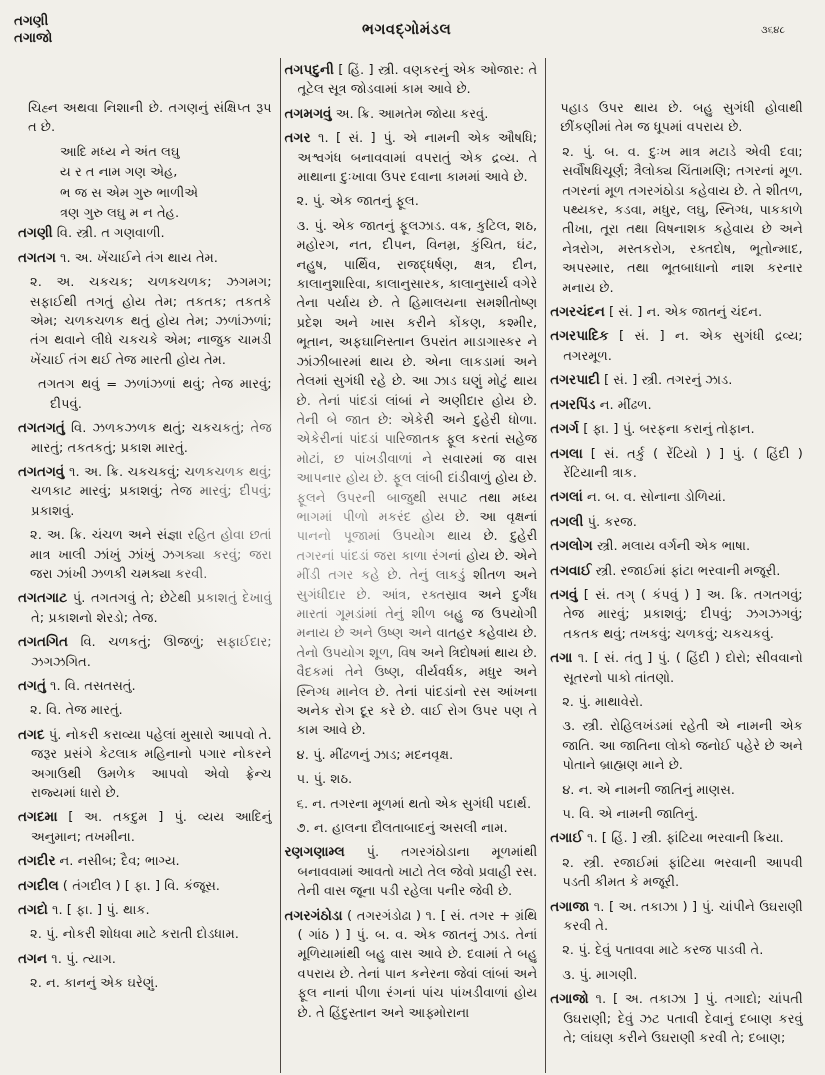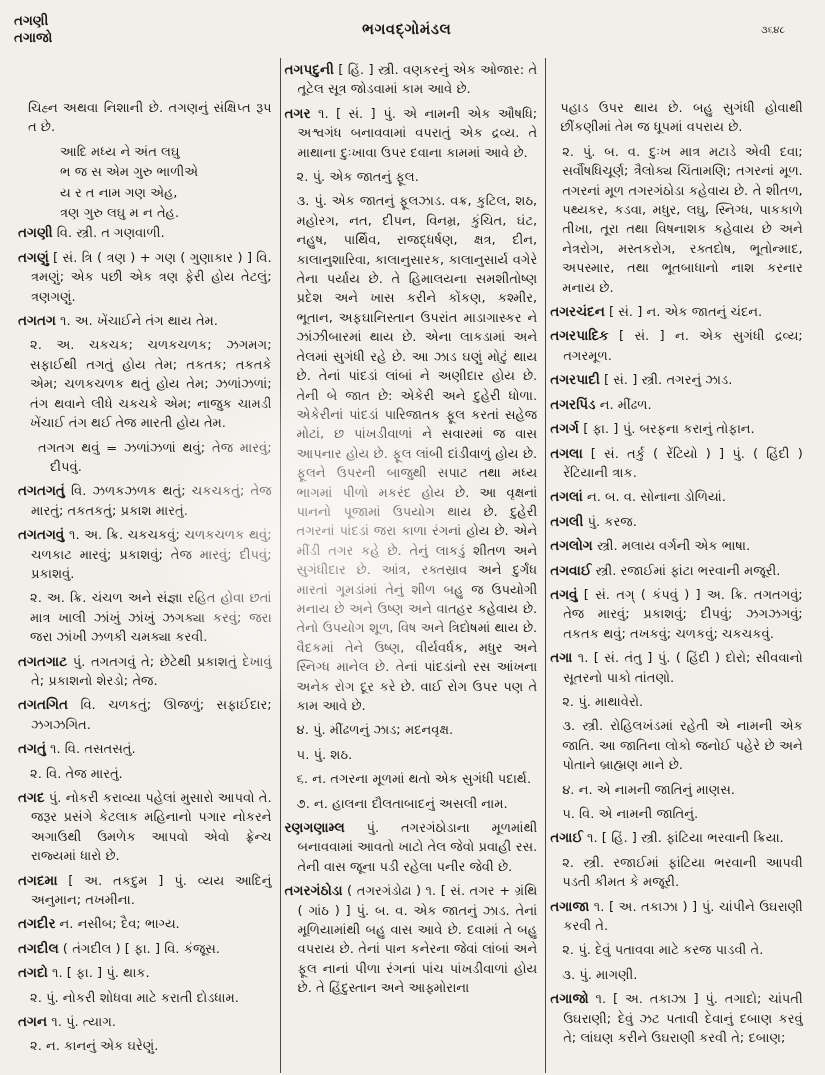--- a/index.html
+++ b/index.html
@@ -61,25 +61,24 @@
       <div>તગાજો</div>
     </div>
     <div class="book-title">ભગવદ્ગોમંડલ</div>
     <div class="page-number">૩૬૪૮</div>
   </header>
 
   <main class="cols">
     <div class="col">
         <p class="cont">ચિહ્ન અથવા નિશાની છે. તગણનું સંક્ષિપ્ત રૂપ ત છે.</p>
         <p class="verse">આદિ મધ્ય ને અંત લઘુ</p>
+        <p class="verse">ય ર ત નામ ગણ એહ,</p>
         <p class="verse">ભ જ સ એમ ગુરુ ભાળીએ</p>
-        <p class="verse">ય ર ત નામ ગણ એહ,</p>
         <p class="verse">ત્રણ ગુરુ લઘુ મ ન તેહ.</p>
         <p class="entry"><b class="hw">તગણી</b> વિ. સ્ત્રી. ત ગણવાળી.</p>
-        <p class="entry"><b class="hw">તગણું</b> [ સં. ત્રિ ( ત્રણ ) + ગણ ( ગુણાકાર ) ] વિ. ત્રમણું; એક પછી એક ત્રણ ફેરી હોય તેટલું; ત્રણગણું.</p>
         <p class="entry"><b class="hw">તગતગ</b> ૧. અ. ખેંચાઈને તંગ થાય તેમ.</p>
         <p class="sense">૨. અ. ચકચક; ચળકચળક; ઝગમગ; સફાઈથી તગતું હોય તેમ; તકતક; તકતકે એમ; ચળકચળક થતું હોય તેમ; ઝળાંઝળાં; તંગ થવાને લીધે ચકચકે એમ; નાજુક ચામડી ખેંચાઈ તંગ થઈ તેજ મારતી હોય તેમ.</p>
         <p class="idiom">તગતગ થવું = ઝળાંઝળાં થવું; તેજ મારવું; દીપવું.</p>
         <p class="entry"><b class="hw">તગતગતું</b> વિ. ઝળકઝળક થતું; ચકચકતું; તેજ મારતું; તકતકતું; પ્રકાશ મારતું.</p>
         <p class="entry"><b class="hw">તગતગવું</b> ૧. અ. ક્રિ. ચકચકવું; ચળકચળક થવું; ચળકાટ મારવું; પ્રકાશવું; તેજ મારવું; દીપવું; પ્રકાશવું.</p>
         <p class="sense">૨. અ. ક્રિ. ચંચળ અને સંજ્ઞા રહિત હોવા છતાં માત્ર ખાલી ઝાંખું ઝાંખું ઝગક્યા કરવું; જરા જરા ઝાંખી ઝળકી ચમક્યા કરવી.</p>
         <p class="entry"><b class="hw">તગતગાટ</b> પું. તગતગવું તે; છેટેથી પ્રકાશતું દેખાવું તે; પ્રકાશનો શેરડો; તેજ.</p>
         <p class="entry"><b class="hw">તગતગિત</b> વિ. ચળકતું; ઊજળું; સફાઈદાર; ઝગઝગિત.</p>
         <p class="entry"><b class="hw">તગતું</b> ૧. વિ. તસતસતું.</p>
         <p class="sense">૨. વિ. તેજ મારતું.</p>
@@ -87,20 +86,21 @@
         <p class="entry"><b class="hw">તગદમા</b> [ અ. તકદુમ ] પું. વ્યય આદિનું અનુમાન; તખમીના.</p>
         <p class="entry"><b class="hw">તગદીર</b> ન. નસીબ; દૈવ; ભાગ્ય.</p>
         <p class="entry"><b class="hw">તગદીલ</b> ( તંગદીલ ) [ ફા. ] વિ. કંજૂસ.</p>
         <p class="entry"><b class="hw">તગદો</b> ૧. [ ફા. ] પું. થાક.</p>
         <p class="sense">૨. પું. નોકરી શોધવા માટે કરાતી દોડધામ.</p>
         <p class="entry"><b class="hw">તગન</b> ૧. પું. ત્યાગ.</p>
         <p class="sense">૨. ન. કાનનું એક ઘરેણું.</p>
       </div>
     <div class="col">
         <p class="entry"><b class="hw">તગપદુની</b> [ હિં. ] સ્ત્રી. વણકરનું એક ઓજાર: તે તૂટેલ સૂત્ર જોડવામાં કામ આવે છે.</p>
+        <p class="entry"><b class="hw">તગમગવું</b> અ. ક્રિ. આમતેમ જોયા કરવું.</p>
         <p class="entry"><b class="hw">તગર</b> ૧. [ સં. ] પું. એ નામની એક ઔષધિ; અશ્વગંધ બનાવવામાં વપરાતું એક દ્રવ્ય. તે માથાના દુઃખાવા ઉપર દવાના કામમાં આવે છે.</p>
         <p class="sense">૨. પું. એક જાતનું ફૂલ.</p>
         <p class="sense">૩. પું. એક જાતનું ફૂલઝાડ. વક્ર, કુટિલ, શઠ, મહોરગ, નત, દીપન, વિનમ્ર, કુંચિત, ઘંટ, નહુષ, પાર્થિવ, રાજદ્ધર્ષણ, ક્ષત્ર, દીન, કાલાનુશારિવા, કાલાનુસારક, કાલાનુસાર્ય વગેરે તેના પર્યાય છે. તે હિમાલયના સમશીતોષ્ણ પ્રદેશ અને ખાસ કરીને કોંકણ, કશ્મીર, ભૂતાન, અફઘાનિસ્તાન ઉપરાંત માડાગાસ્કર ને ઝાંઝીબારમાં થાય છે. એના લાકડામાં અને તેલમાં સુગંધી રહે છે. આ ઝાડ ઘણું મોટું થાય છે. તેનાં પાંદડાં લાંબાં ને અણીદાર હોય છે. તેની બે જાત છે: એકેરી અને દુહેરી ધોળા. એકેરીનાં પાંદડાં પારિજાતક ફૂલ કરતાં સહેજ મોટાં, છ પાંખડીવાળાં ને સવારમાં જ વાસ આપનાર હોય છે. ફૂલ લાંબી દાંડીવાળું હોય છે. ફૂલને ઉપરની બાજુથી સપાટ તથા મધ્ય ભાગમાં પીળો મકરંદ હોય છે. આ વૃક્ષનાં પાનનો પૂજામાં ઉપયોગ થાય છે. દુહેરી તગરનાં પાંદડાં જરા કાળા રંગનાં હોય છે. એને મીંડી તગર કહે છે. તેનું લાકડું શીતળ અને સુગંધીદાર છે. આંત્ર, રક્તસ્રાવ અને દુર્ગંધ મારતાં ગૂમડાંમાં તેનું શીળ બહુ જ ઉપયોગી મનાય છે અને ઉષ્ણ અને વાતહર કહેવાય છે. તેનો ઉપયોગ શૂળ, વિષ અને ત્રિદોષમાં થાય છે. વૈદકમાં તેને ઉષ્ણ, વીર્યવર્ધક, મધુર અને સ્નિગ્ધ માનેલ છે. તેનાં પાંદડાંનો રસ આંખના અનેક રોગ દૂર કરે છે. વાઈ રોગ ઉપર પણ તે કામ આવે છે.</p>
         <p class="sense">૪. પું. મીંઢળનું ઝાડ; મદનવૃક્ષ.</p>
         <p class="sense">૫. પું. શઠ.</p>
         <p class="sense">૬. ન. તગરના મૂળમાં થતો એક સુગંધી પદાર્થ.</p>
         <p class="sense">૭. ન. હાલના દૌલતાબાદનું અસલી નામ.</p>
         <p class="entry"><b class="hw">રણગણામ્લ</b> પું. તગરગંઠોડાના મૂળમાંથી બનાવવામાં આવતો ખાટો તેલ જેવો પ્રવાહી રસ. તેની વાસ જૂના પડી રહેલા પનીર જેવી છે.</p>
         <p class="entry"><b class="hw">તગરગંઠોડા</b> ( તગરગંડોઢા ) ૧. [ સં. તગર + ગ્રંથિ ( ગાંઠ ) ] પું. બ. વ. એક જાતનું ઝાડ. તેનાં મૂળિયામાંથી બહુ વાસ આવે છે. દવામાં તે બહુ વપરાય છે. તેનાં પાન કનેરના જેવાં લાંબાં અને ફૂલ નાનાં પીળા રંગનાં પાંચ પાંખડીવાળાં હોય છે. તે હિંદુસ્તાન અને આફ્મોરાના</p>
       </div>

